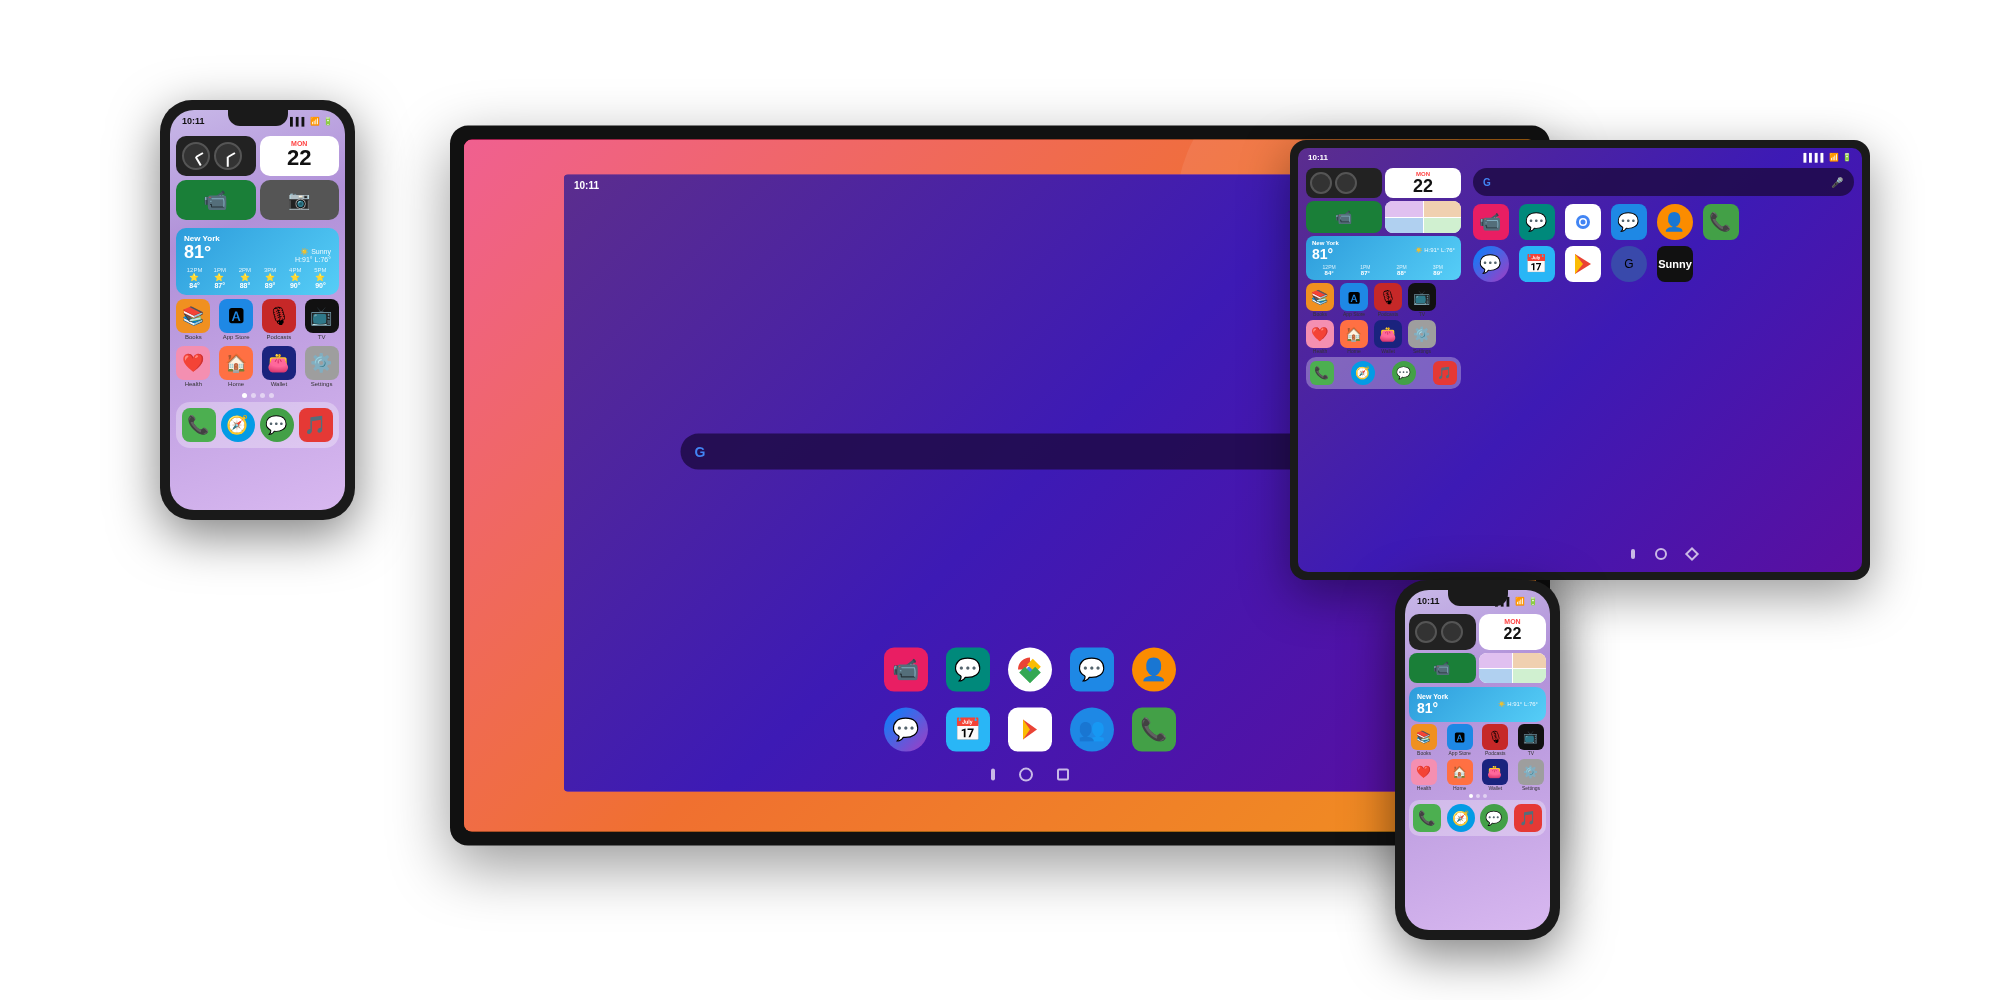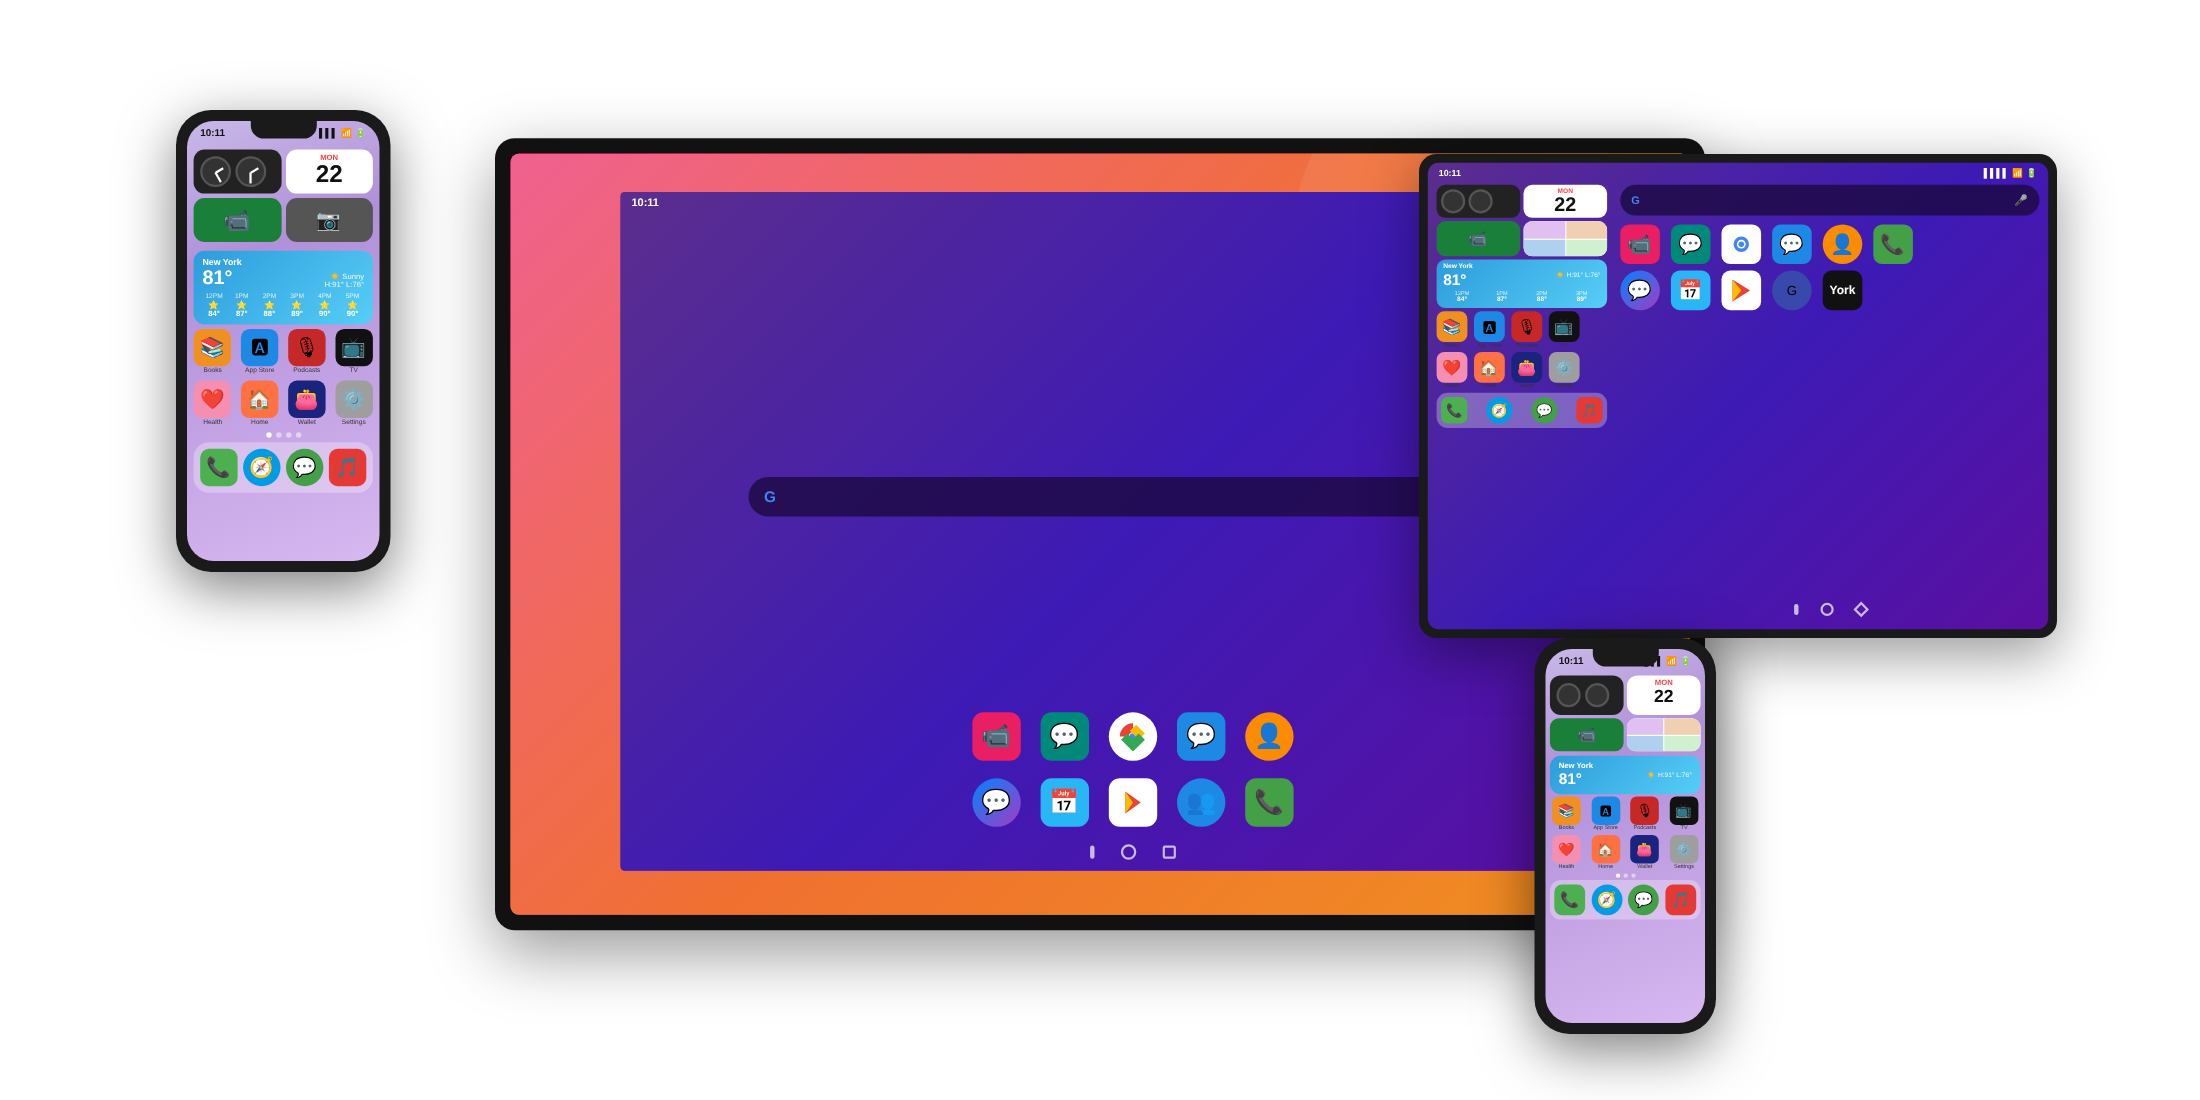--- a/index.html
+++ b/index.html
@@ -1099,21 +1099,21 @@
           <div class="tab-app-icon app-light-blue">📅</div>
           <div class="tab-app-icon app-playstore">
             <svg width="24" height="24" viewBox="0 0 24 24">
               <polygon points="4,2 20,12 4,22" fill="#ea4335"></polygon>
               <polygon points="4,2 12,12 4,22" fill="#fbbc04"></polygon>
               <polygon points="4,2 12,7 20,12" fill="#4285f4"></polygon>
               <polygon points="4,22 12,17 20,12" fill="#34a853"></polygon>
             </svg>
           </div>
           <div style="width:36px;height:36px;border-radius:50%;background:#3949ab;display:flex;align-items:center;justify-content:center;font-size:12px;">G</div>
-          <div style="width:36px;height:36px;border-radius:8px;background:#111;display:flex;align-items:center;justify-content:center;font-size:11px;color:white;font-weight:bold;">York</div>
+          <div style="width:36px;height:36px;border-radius:8px;background:#111;display:flex;align-items:center;justify-content:center;font-size:11px;color:white;font-weight:bold;">Sunny</div>
         </div>
 
         <div class="tab-navbar">
           <div style="width:4px;height:10px;background:rgba(255,255,255,0.7);border-radius:2px;"></div>
           <div style="width:12px;height:12px;border:2px solid rgba(255,255,255,0.7);border-radius:50%;"></div>
           <div style="width:10px;height:10px;border:2px solid rgba(255,255,255,0.7);transform:rotate(45deg);"></div>
         </div>
       </div>
     </div>
   </div>

